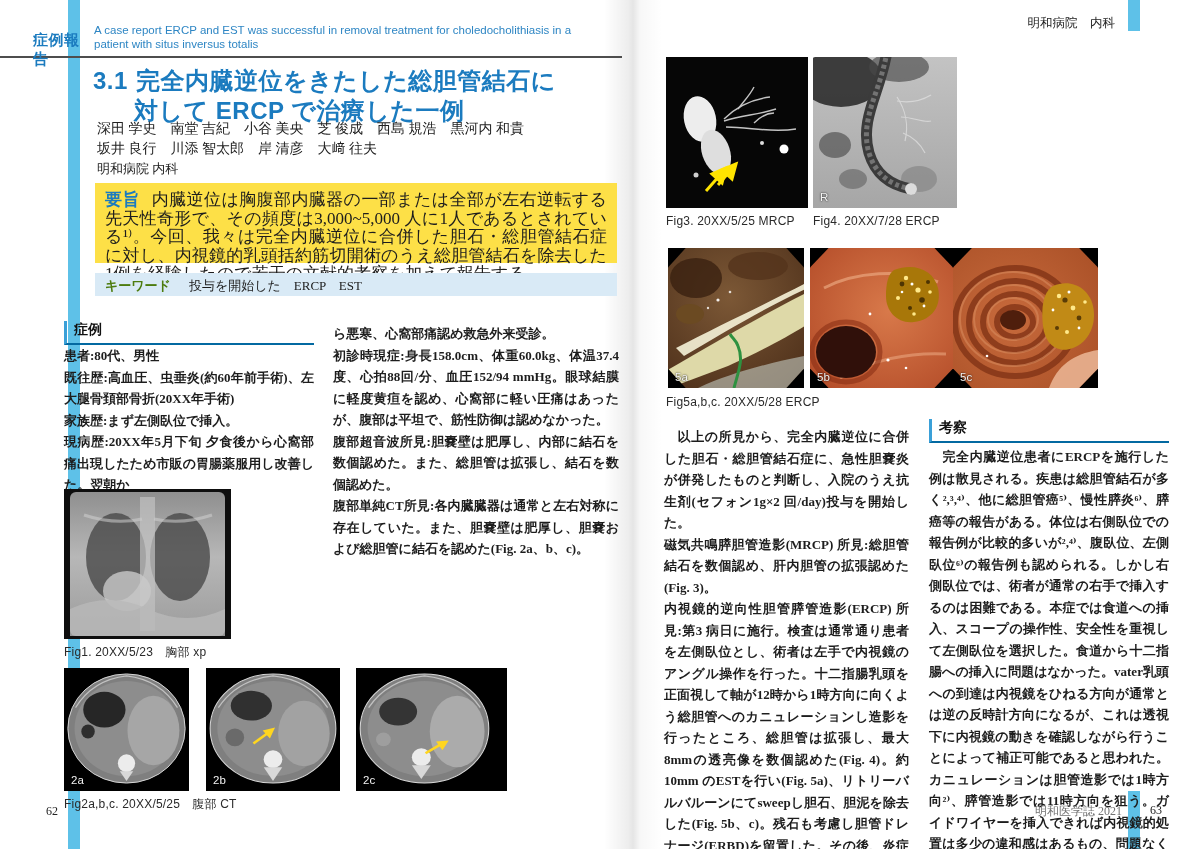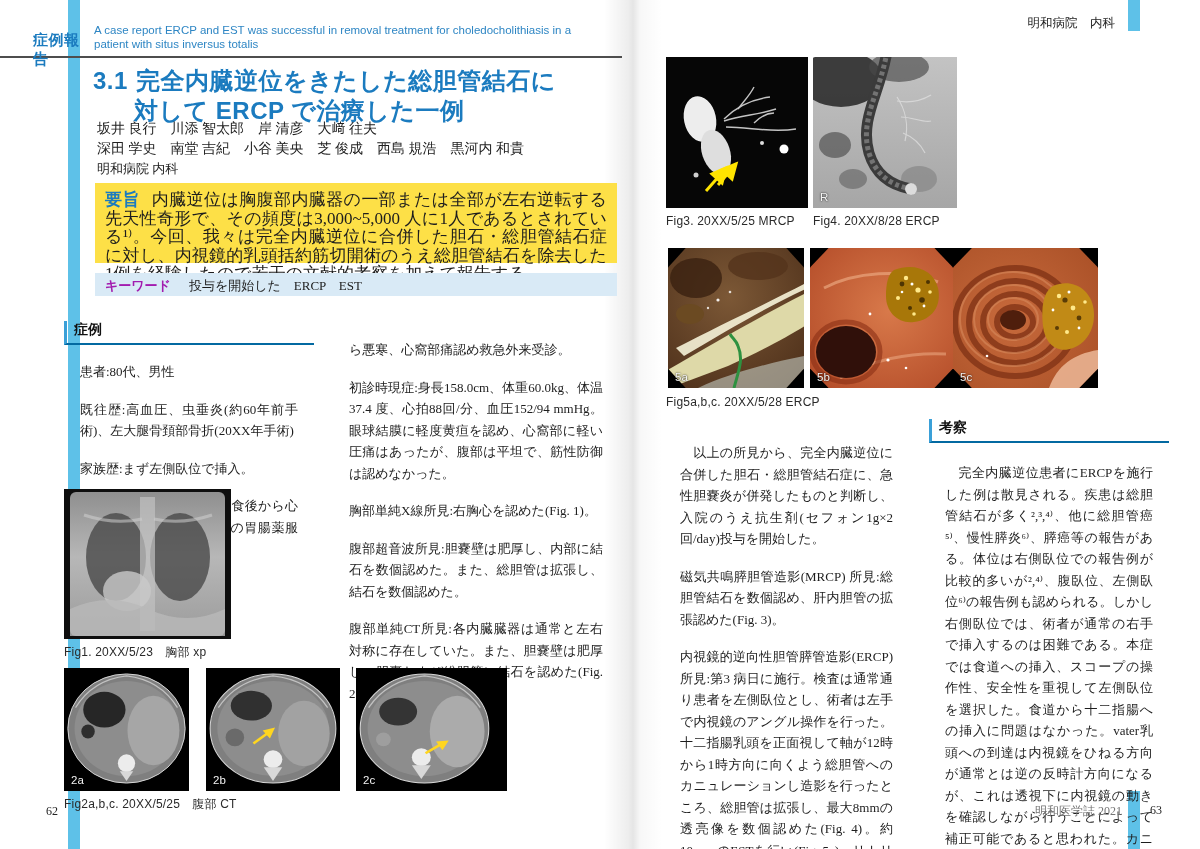--- a/index.html
+++ b/index.html
@@ -17,28 +17,28 @@
   .title{position:absolute;left:93px;top:66px;width:520px;color:#1b7bbf;font-size:24px;font-weight:600;line-height:30px;letter-spacing:.5px;}
   .title .tnum{margin-right:8px;}
   .title .t2{margin-left:41px;}
   .authors{position:absolute;left:97px;top:119px;width:520px;font-family:"Liberation Serif","DejaVu Serif",serif;font-size:14px;line-height:20px;color:#222;}
   .affil{position:absolute;left:97px;top:160px;font-family:"Liberation Serif","DejaVu Serif",serif;font-size:13px;color:#222;}
   .abs-box{position:absolute;left:95px;top:183px;width:502px;height:64px;background:#fde047;padding:8px 10px;
            font-family:"Liberation Serif","DejaVu Serif",serif;font-size:17px;line-height:18.5px;color:#1d1d1d;text-align:justify;}
   .abs-label{color:#1b7bbf;font-weight:bold;font-family:"Liberation Sans",sans-serif;margin-right:12px;}
   .kw-bar{position:absolute;left:95px;top:273px;width:502px;height:16px;background:#d9eaf6;padding:4px 10px 3px 10px;
           font-family:"Liberation Serif","DejaVu Serif",serif;font-size:13px;color:#1d1d1d;}
-  .kw-label{color:#a21caf;font-weight:bold;font-family:"Liberation Sans",sans-serif;margin-right:18px;}
+  .kw-label{color:#4d7c0f;font-weight:bold;font-family:"Liberation Sans",sans-serif;margin-right:18px;}
   .sec-head{position:absolute;font-size:14px;font-weight:bold;color:#111;
             border-bottom:2px solid #0369a1;padding:0 0 4px 7px;border-left:3px solid #3aa0d8;}
   .sec-case{left:64px;top:321px;width:240px;}
   .sec-disc{left:929px;top:419px;width:230px;}
   .col{position:absolute;font-family:"Liberation Serif","DejaVu Serif",serif;font-size:13px;line-height:21.5px;
        color:#1d1d1d;text-align:justify;}
-  .col .para{margin:16px;}
+  .col .para{margin:0;font-weight:bold;}
   .col1{left:64px;top:345px;width:250px;}
   .col2{left:333px;top:323px;width:286px;}
   .col3{left:664px;top:426px;width:245px;}
   .col4{left:929px;top:446px;width:240px;}
   .fig{position:absolute;background:#000;}
   .fig svg{display:block;}
   .fig-label{position:absolute;left:7px;bottom:5px;color:#f2f2f2;font-size:11.5px;text-shadow:0 0 2px #000;}
   .fig-cap{position:absolute;font-size:12px;color:#2a2a2a;letter-spacing:.2px;}
   .oct{position:absolute;inset:0;clip-path:polygon(13% 0%,87% 0%,100% 14%,100% 86%,87% 100%,13% 100%,0% 86%,0% 14%);}
   .pagenum{position:absolute;font-family:"Liberation Serif","DejaVu Serif",serif;font-size:12px;color:#222;text-align:right;}
@@ -64,22 +64,22 @@
     <div>A case report ERCP and EST was successful in removal treatment for choledocholithiasis in a</div>
     <div>patient with situs inversus totalis</div>
   </div>
 
   <div class="title">
     <div class="t1"><span class="tnum">3.1</span><span>完全内臓逆位をきたした総胆管結石に</span></div>
     <div class="t2">対して ERCP で治療した一例</div>
   </div>
 
   <div class="authors">
+    <div>深田 学史　南堂 吉紀　小谷 美央　芝 俊成　西島 規浩　黒河内 和貴</div>
     <div>坂井 良行　川添 智太郎　岸 清彦　大﨑 往夫</div>
-    <div>深田 学史　南堂 吉紀　小谷 美央　芝 俊成　西島 規浩　黒河内 和貴</div>
   </div>
   <div class="affil">明和病院 内科</div>
 
   <div class="abs-box">
     <span class="abs-label">要旨</span><span>内臓逆位は胸腹部内臓器の一部または全部が左右逆転する先天性奇形で、その頻度は3,000~5,000 人に1人であるとされている¹⁾。今回、我々は完全内臓逆位に合併した胆石・総胆管結石症に対し、内視鏡的乳頭括約筋切開術のうえ総胆管結石を除去した1例を経験したので若干の文献的考察を加えて報告する。</span>
   </div>
 
   <div class="kw-bar">
     <span class="kw-label">キーワード</span><span>投与を開始した　ERCP　EST</span>
   </div>
@@ -87,21 +87,20 @@
   <div class="sec-head sec-case">症例</div>
   <div class="col col1">
       <div class="para">患者:80代、男性</div>
       <div class="para">既往歴:高血圧、虫垂炎(約60年前手術)、左大腿骨頚部骨折(20XX年手術)</div>
       <div class="para">家族歴:まず左側臥位で挿入。</div>
       <div class="para">現病歴:20XX年5月下旬 夕食後から心窩部痛出現したため市販の胃腸薬服用し改善した。翌朝か</div>
     </div>
   <div class="col col2">
       <div class="para">ら悪寒、心窩部痛認め救急外来受診。</div>
       <div class="para">初診時現症:身長158.0cm、体重60.0kg、体温37.4 度、心拍88回/分、血圧152/94 mmHg。眼球結膜に軽度黄疸を認め、心窩部に軽い圧痛はあったが、腹部は平坦で、筋性防御は認めなかった。</div>
-      <div class="para">胸部単純X線所見:右胸心を認めた(Fig. 1)。</div>
       <div class="para">腹部超音波所見:胆嚢壁は肥厚し、内部に結石を数個認めた。また、総胆管は拡張し、結石を数個認めた。</div>
       <div class="para">腹部単純CT所見:各内臓臓器は通常と左右対称に存在していた。また、胆嚢壁は肥厚し、胆嚢および総胆管に結石を認めた(Fig. 2a、b、c)。</div>
     </div>
 
   <div class="fig" style="left:64px;top:489px;width:167px;height:150px;">
     <svg width="167" height="150" viewBox="0 0 167 150">
       <defs>
         <linearGradient id="xg" x1="0" y1="0" x2="0" y2="1">
           <stop offset="0" stop-color="#8f8f8f"></stop>
             <stop offset=".45" stop-color="#b7b7b7"></stop>
@@ -217,21 +216,21 @@
         <path d="M90,76 C100,80 108,88 112,96"></path>
       </g>
       <path d="M74,-6 C68,34 46,62 56,96 C62,116 76,128 98,132" stroke="#3b3b3b" stroke-width="11" fill="none" stroke-linecap="round"></path>
       <path d="M74,-6 C68,34 46,62 56,96 C62,116 76,128 98,132" stroke="#7a7a7a" stroke-width="5" fill="none" stroke-dasharray="4 3" opacity=".9"></path>
       <circle cx="98" cy="132" r="6" fill="#dcdcdc"></circle>
     </svg>
     <span class="fig-label">R</span>
   </div>
 
   <div class="fig-cap" style="left:666px;top:214px;">Fig3. 20XX/5/25 MRCP</div>
-  <div class="fig-cap" style="left:813px;top:214px;">Fig4. 20XX/8/28  ERCP</div>
+  <div class="fig-cap" style="left:813px;top:214px;">Fig4. 20XX/7/28  ERCP</div>
 
   <div class="fig" style="left:668px;top:248px;width:136px;height:140px;">
     <div class="oct">
       <svg width="136" height="140" viewBox="0 0 136 140">
         <defs>
           <radialGradient id="g5a" cx=".45" cy=".35" r=".9">
             <stop offset="0" stop-color="#7c5836"></stop>
               <stop offset="1" stop-color="#472a16"></stop>
           </radialGradient>
         </defs>

